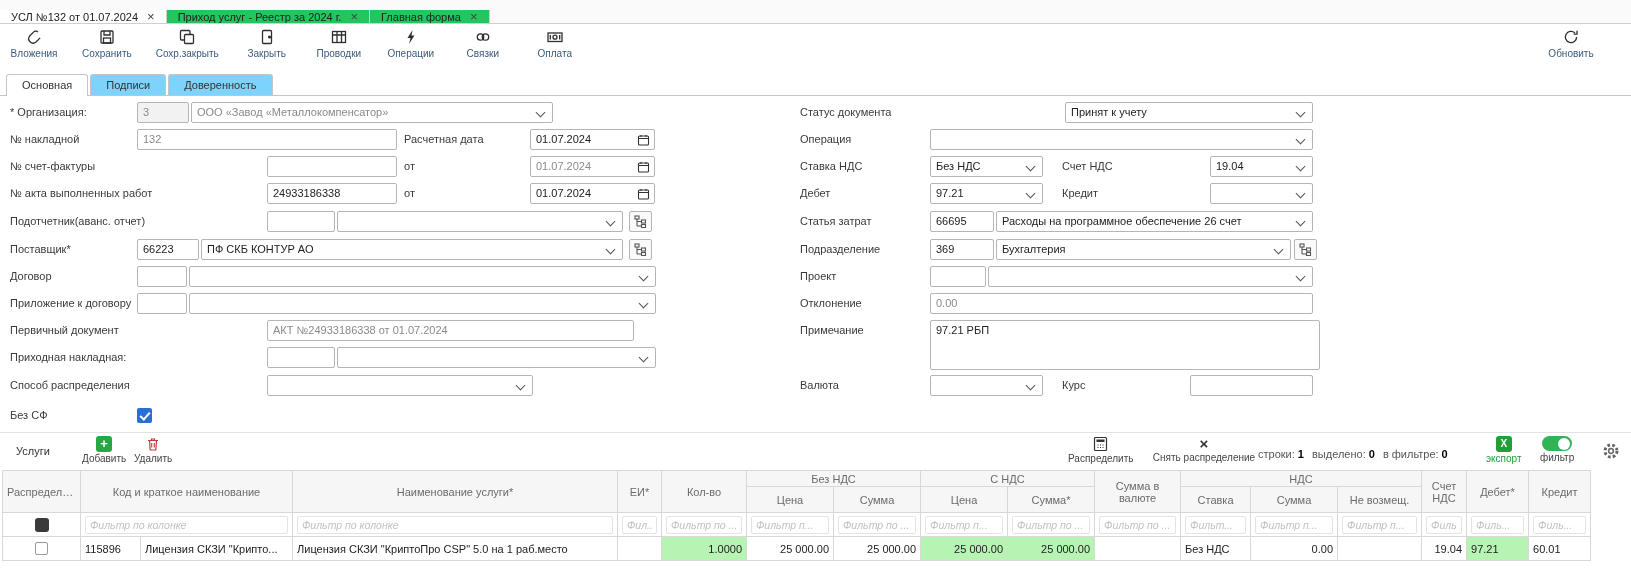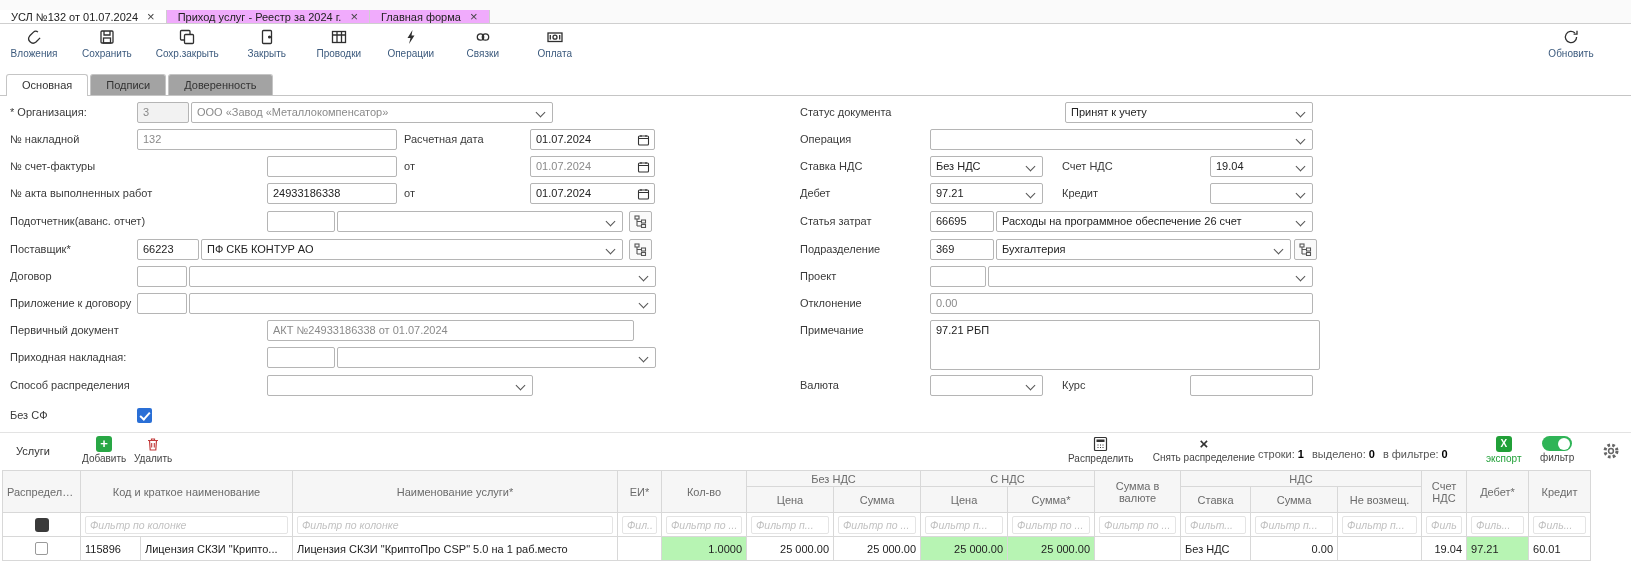--- a/index.html
+++ b/index.html
@@ -1,33 +1,33 @@
 <!DOCTYPE html>
 <html><head>
 <meta charset="utf-8">
 <style>
   *{margin:0;padding:0;box-sizing:border-box;}
   html,body{width:1631px;height:586px;}
   body{font-family:"Liberation Sans",sans-serif;background:#fff;color:#222;overflow:hidden;position:relative;font-size:11px;}
 
   
   .tabbar{display:flex;height:24px;border-bottom:1px solid #cfcfcf;background:#fafafa;align-items:flex-end;}
-  .tab{display:flex;align-items:center;gap:9px;padding:0 11px;border-right:1px solid #cfcfcf;font-size:11px;color:#222;background:#f0abfc;cursor:pointer;}
+  .tab{display:flex;align-items:center;gap:9px;padding:0 11px;border-right:1px solid #cfcfcf;font-size:11px;color:#222;background:#22c55e;cursor:pointer;}
   .tab.active{background:#fff;}
   .tab .x{color:#444;font-size:13px;line-height:1;cursor:pointer;}
 
   
   .toolbar{display:flex;align-items:flex-start;height:46px;padding:4px 8px 0 10px;gap:24px;}
   .tbtn{display:flex;flex-direction:column;align-items:center;gap:2px;min-width:48px;font-size:10px;color:#3c5a7d;cursor:pointer;}
   .tbtn svg{stroke:#2f2f2f;fill:none;stroke-width:1.3;}
   .tbtn.right{margin-left:auto;margin-right:28px;}
 
   
   .subtabs{display:flex;gap:2px;align-items:flex-end;height:26px;padding:0 0 0 6px;border-bottom:1px solid #c5c5c5;}
-  .stab{padding:4px 15px 4px;border:1px solid #c5c5c5;border-bottom:none;border-radius:3px 3px 0 0;background:#a3a3a3;color:#333;cursor:pointer;}
+  .stab{padding:4px 15px 4px;border:1px solid #c5c5c5;border-bottom:none;border-radius:3px 3px 0 0;background:#7dd3fc;color:#333;cursor:pointer;}
   .stab.active{background:#fff;position:relative;top:1px;padding-bottom:5px;}
 
   
   .form{position:relative;height:336px;}
   .lbl{position:absolute;line-height:21px;color:#3a3a3a;white-space:nowrap;}
   .fld,.sel,.memo{position:absolute;height:21px;border:1px solid #b5b5b5;border-radius:2px;background:#fff;line-height:19px;padding:0 5px;overflow:hidden;white-space:nowrap;}
   .fld.dis{background:#f2f2f2;color:#8a8a8a;}
   .fld.gray{color:#8a8a8a;}
   .fld.right{text-align:left;}
   .sel{padding-right:20px;cursor:pointer;}

